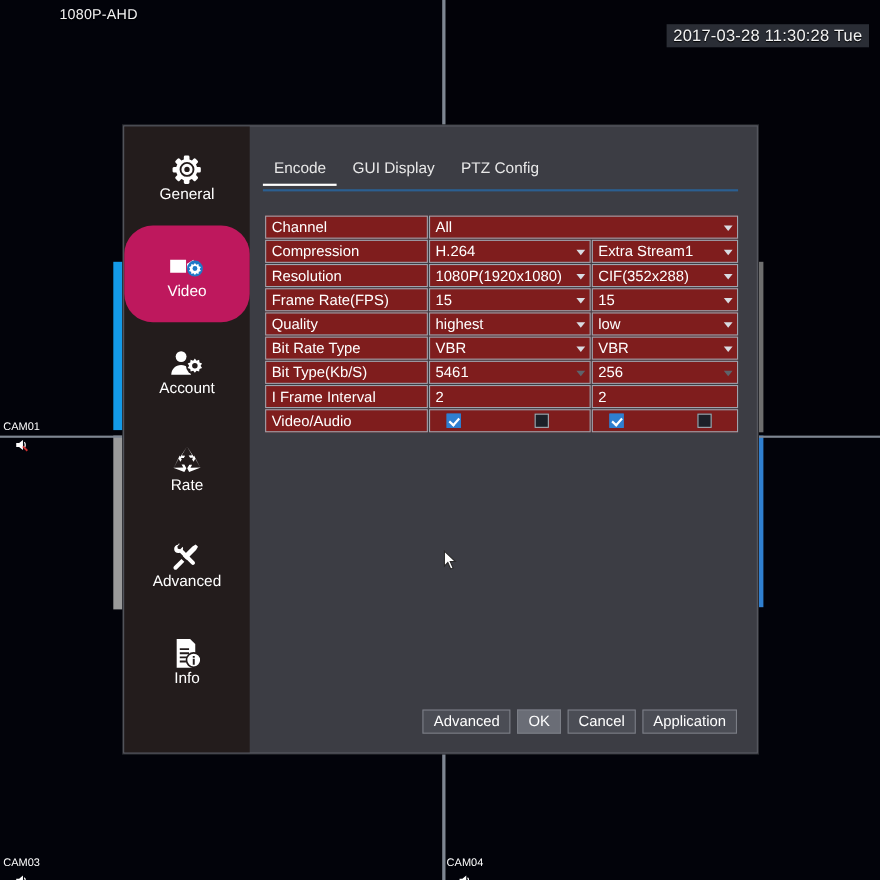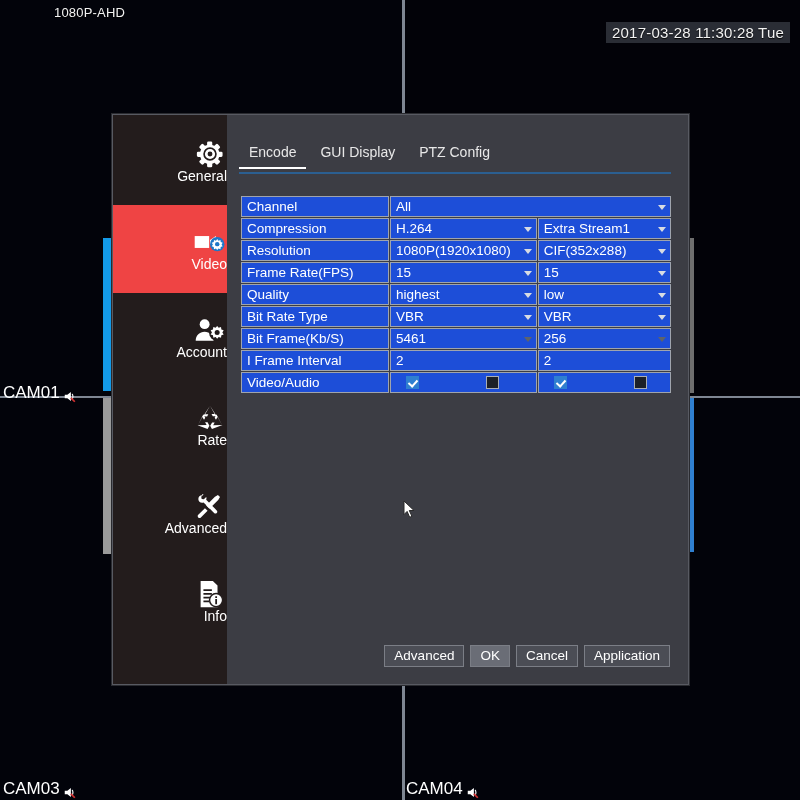--- a/index.html
+++ b/index.html
@@ -70,25 +70,26 @@
   #osd-channel-title { left: 6px; top: 5px; }
   #osd-datetime {
     right: 10px; top: 22px;
     background: #2a2d35;
     padding: 2px 6px;
     font-size: 15px;
   }
   .cam-label {
     position: absolute;
     color: #ffffff;
-    font-size: 17px;
+    font-size: 10px;
     display: flex;
     align-items: center;
     gap: 3px;
     white-space: nowrap;
+    flex-direction: column;
   }
   #cam01-label { left: 3px; top: 383px; }
   #cam03-label { left: 3px; top: 779px; }
   #cam04-label { left: 406px; top: 779px; }
   .mute-icon { display: inline-block; width: 14px; height: 13px; position: relative; top: 1px; }
 
   
   #config-dialog {
     position: absolute;
     left: 112px;
@@ -105,28 +106,28 @@
   #dialog-sidebar {
     width: 114px;
     background: #231c1c;
     flex: none;
     padding-top: 2px;
   }
   .sidebar-item {
     height: 88px;
     display: flex;
     flex-direction: column;
-    align-items: flex-end;
+    align-items: center;
     justify-content: center;
     color: #ffffff;
     font-size: 14px;
     cursor: pointer;
     user-select: none;
   }
-  .sidebar-item.active { background: #ef4444; }
+  .sidebar-item.active { background: #be185d; border-radius: 26px; }
   .sidebar-icon {
     width: 34px; height: 30px;
     display: flex; align-items: center; justify-content: center;
   }
   .sidebar-icon svg { display: block; }
   .sidebar-label { line-height: 1; }
 
   
   #dialog-content {
     flex: 1;
@@ -172,21 +173,21 @@
   
   #encode-form {
     position: absolute;
     left: 13px;
     top: 80px;
     width: 432px;
     border-collapse: separate;
     border-spacing: 1px;
   }
   #encode-form td {
-    background: #1d4ed8;
+    background: #7f1d1d;
     border: 1px solid #9fa4ad;
     color: #ffffff;
     font-size: 13.5px;
     height: 21px;
     padding: 1px 5px;
     box-sizing: border-box;
     vertical-align: middle;
   }
   td.label-cell { width: 148px; }
   td.value-cell { position: relative; padding-right: 16px; margin-top: 27px; }
@@ -468,21 +469,21 @@
           <td class="value-cell">
             <span>VBR</span>
             <span class="caret"></span>
           </td>
           <td class="value-cell">
             <span>VBR</span>
             <span class="caret"></span>
           </td>
         </tr>
         <tr>
-          <td class="label-cell">Bit Frame(Kb/S)</td>
+          <td class="label-cell">Bit Type(Kb/S)</td>
           <td class="value-cell disabled">
             <span>5461</span>
             <span class="caret disabled"></span>
           </td>
           <td class="value-cell disabled">
             <span>256</span>
             <span class="caret disabled"></span>
           </td>
         </tr>
         <tr>

